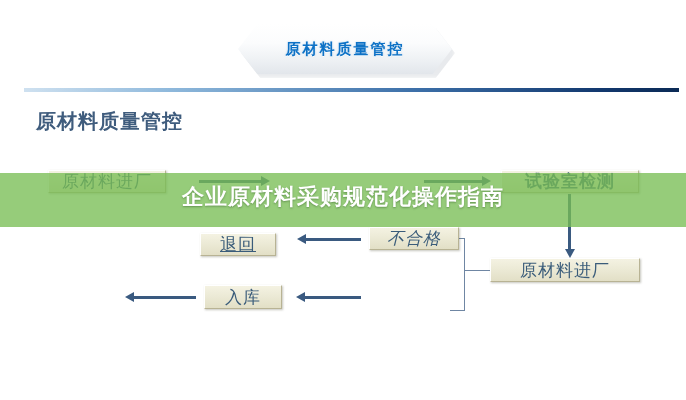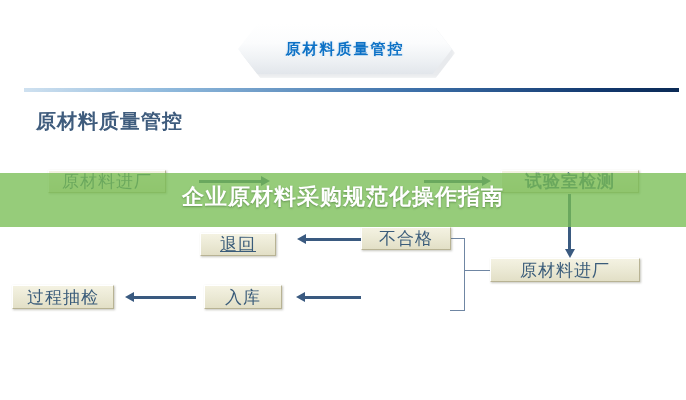--- a/index.html
+++ b/index.html
@@ -199,27 +199,24 @@
   <div class="brace-line" style="left:450px; top:88px; width:15px; height:1px;"></div>
   <div class="brace-line" style="left:450px; top:160px; width:15px; height:1px;"></div>
 
   <div class="node" style="left:200px; top:83px; width:76px; height:23px;text-decoration:underline;">
     <span>退回</span>
   </div>
 
   <div class="arrow-head-l" style="left:297px; top:84px;"></div>
   <div class="arrow-h" style="left:306px; top:88px; width:55px;"></div>
 
-  <div class="node" style="left:361px; top:77px; width:90px; height:23px;">
+  <div class="node" style="left:369px; top:77px; width:90px; height:23px;font-style:italic;">
     <span>不合格</span>
   </div>
 
-  <div class="node" style="left:12px; top:135px; width:102px; height:24px;">
-    <span>过程抽检</span>
-  </div>
 
   <div class="arrow-head-l" style="left:125px; top:142px;"></div>
   <div class="arrow-h" style="left:134px; top:146px; width:62px;"></div>
 
   <div class="node" style="left:204px; top:135px; width:78px; height:24px;">
     <span>入库</span>
   </div>
 
   <div class="arrow-head-l" style="left:296px; top:142px;"></div>
   <div class="arrow-h" style="left:305px; top:146px; width:56px;"></div>

